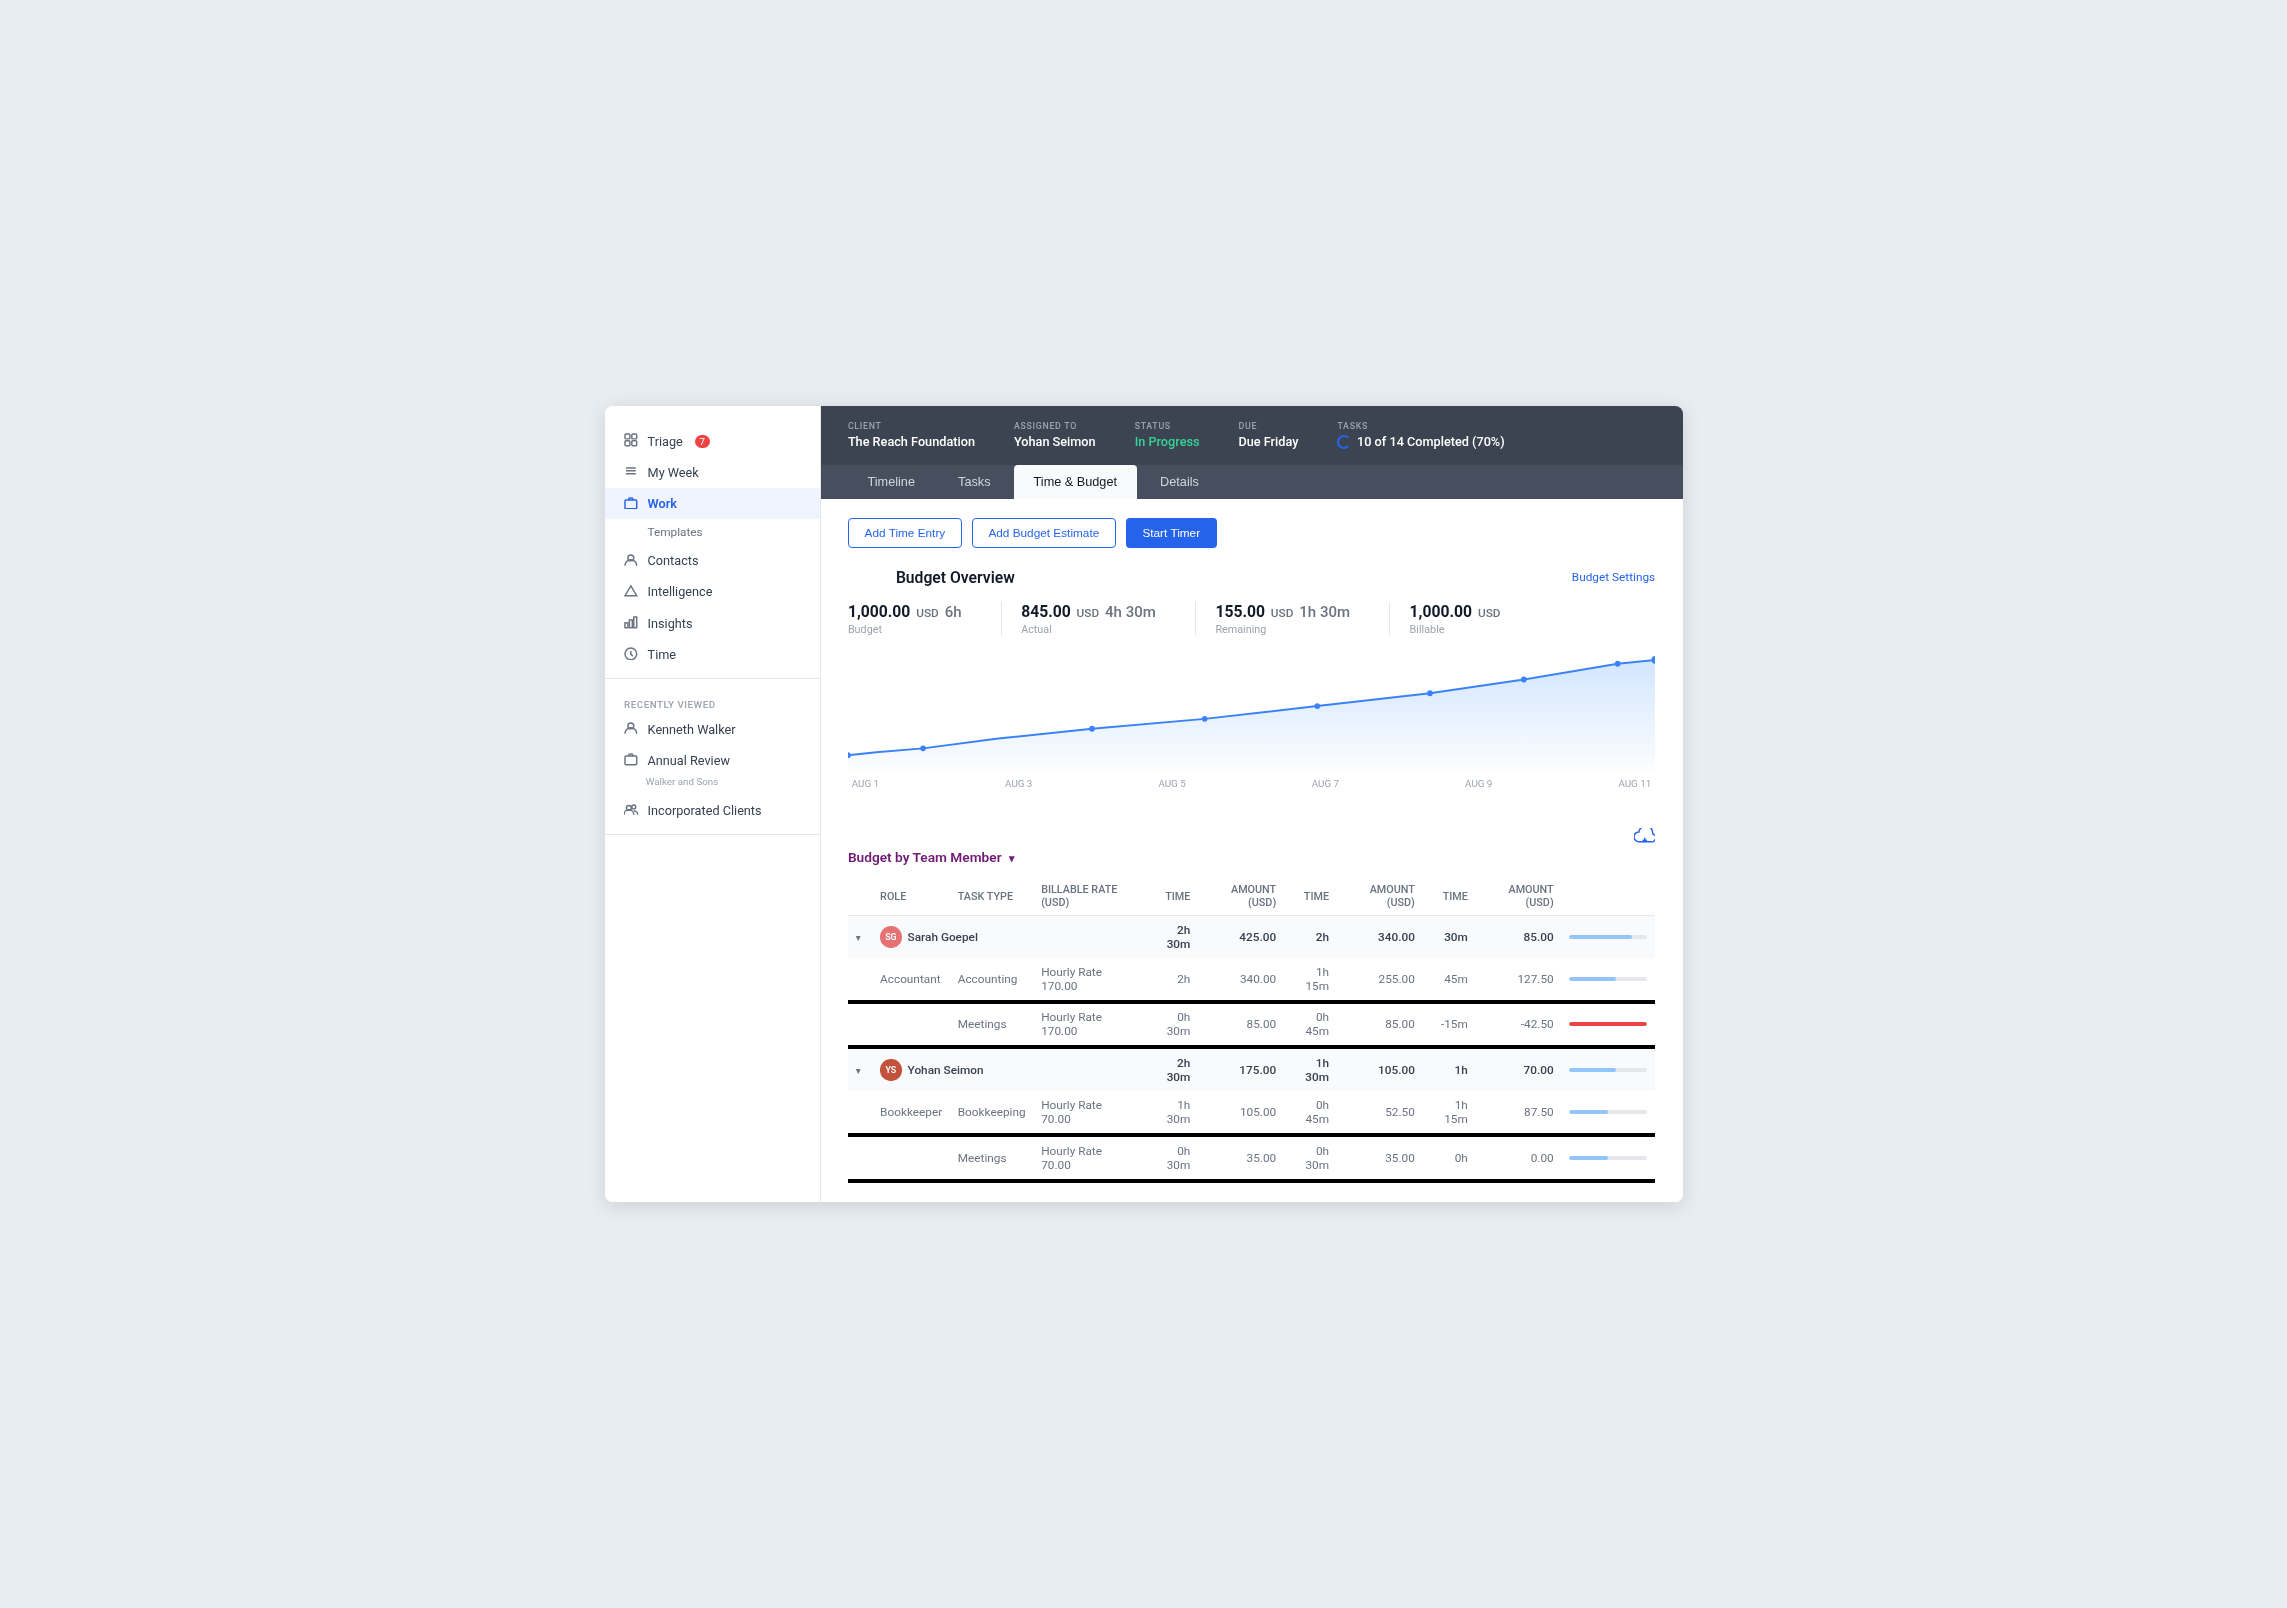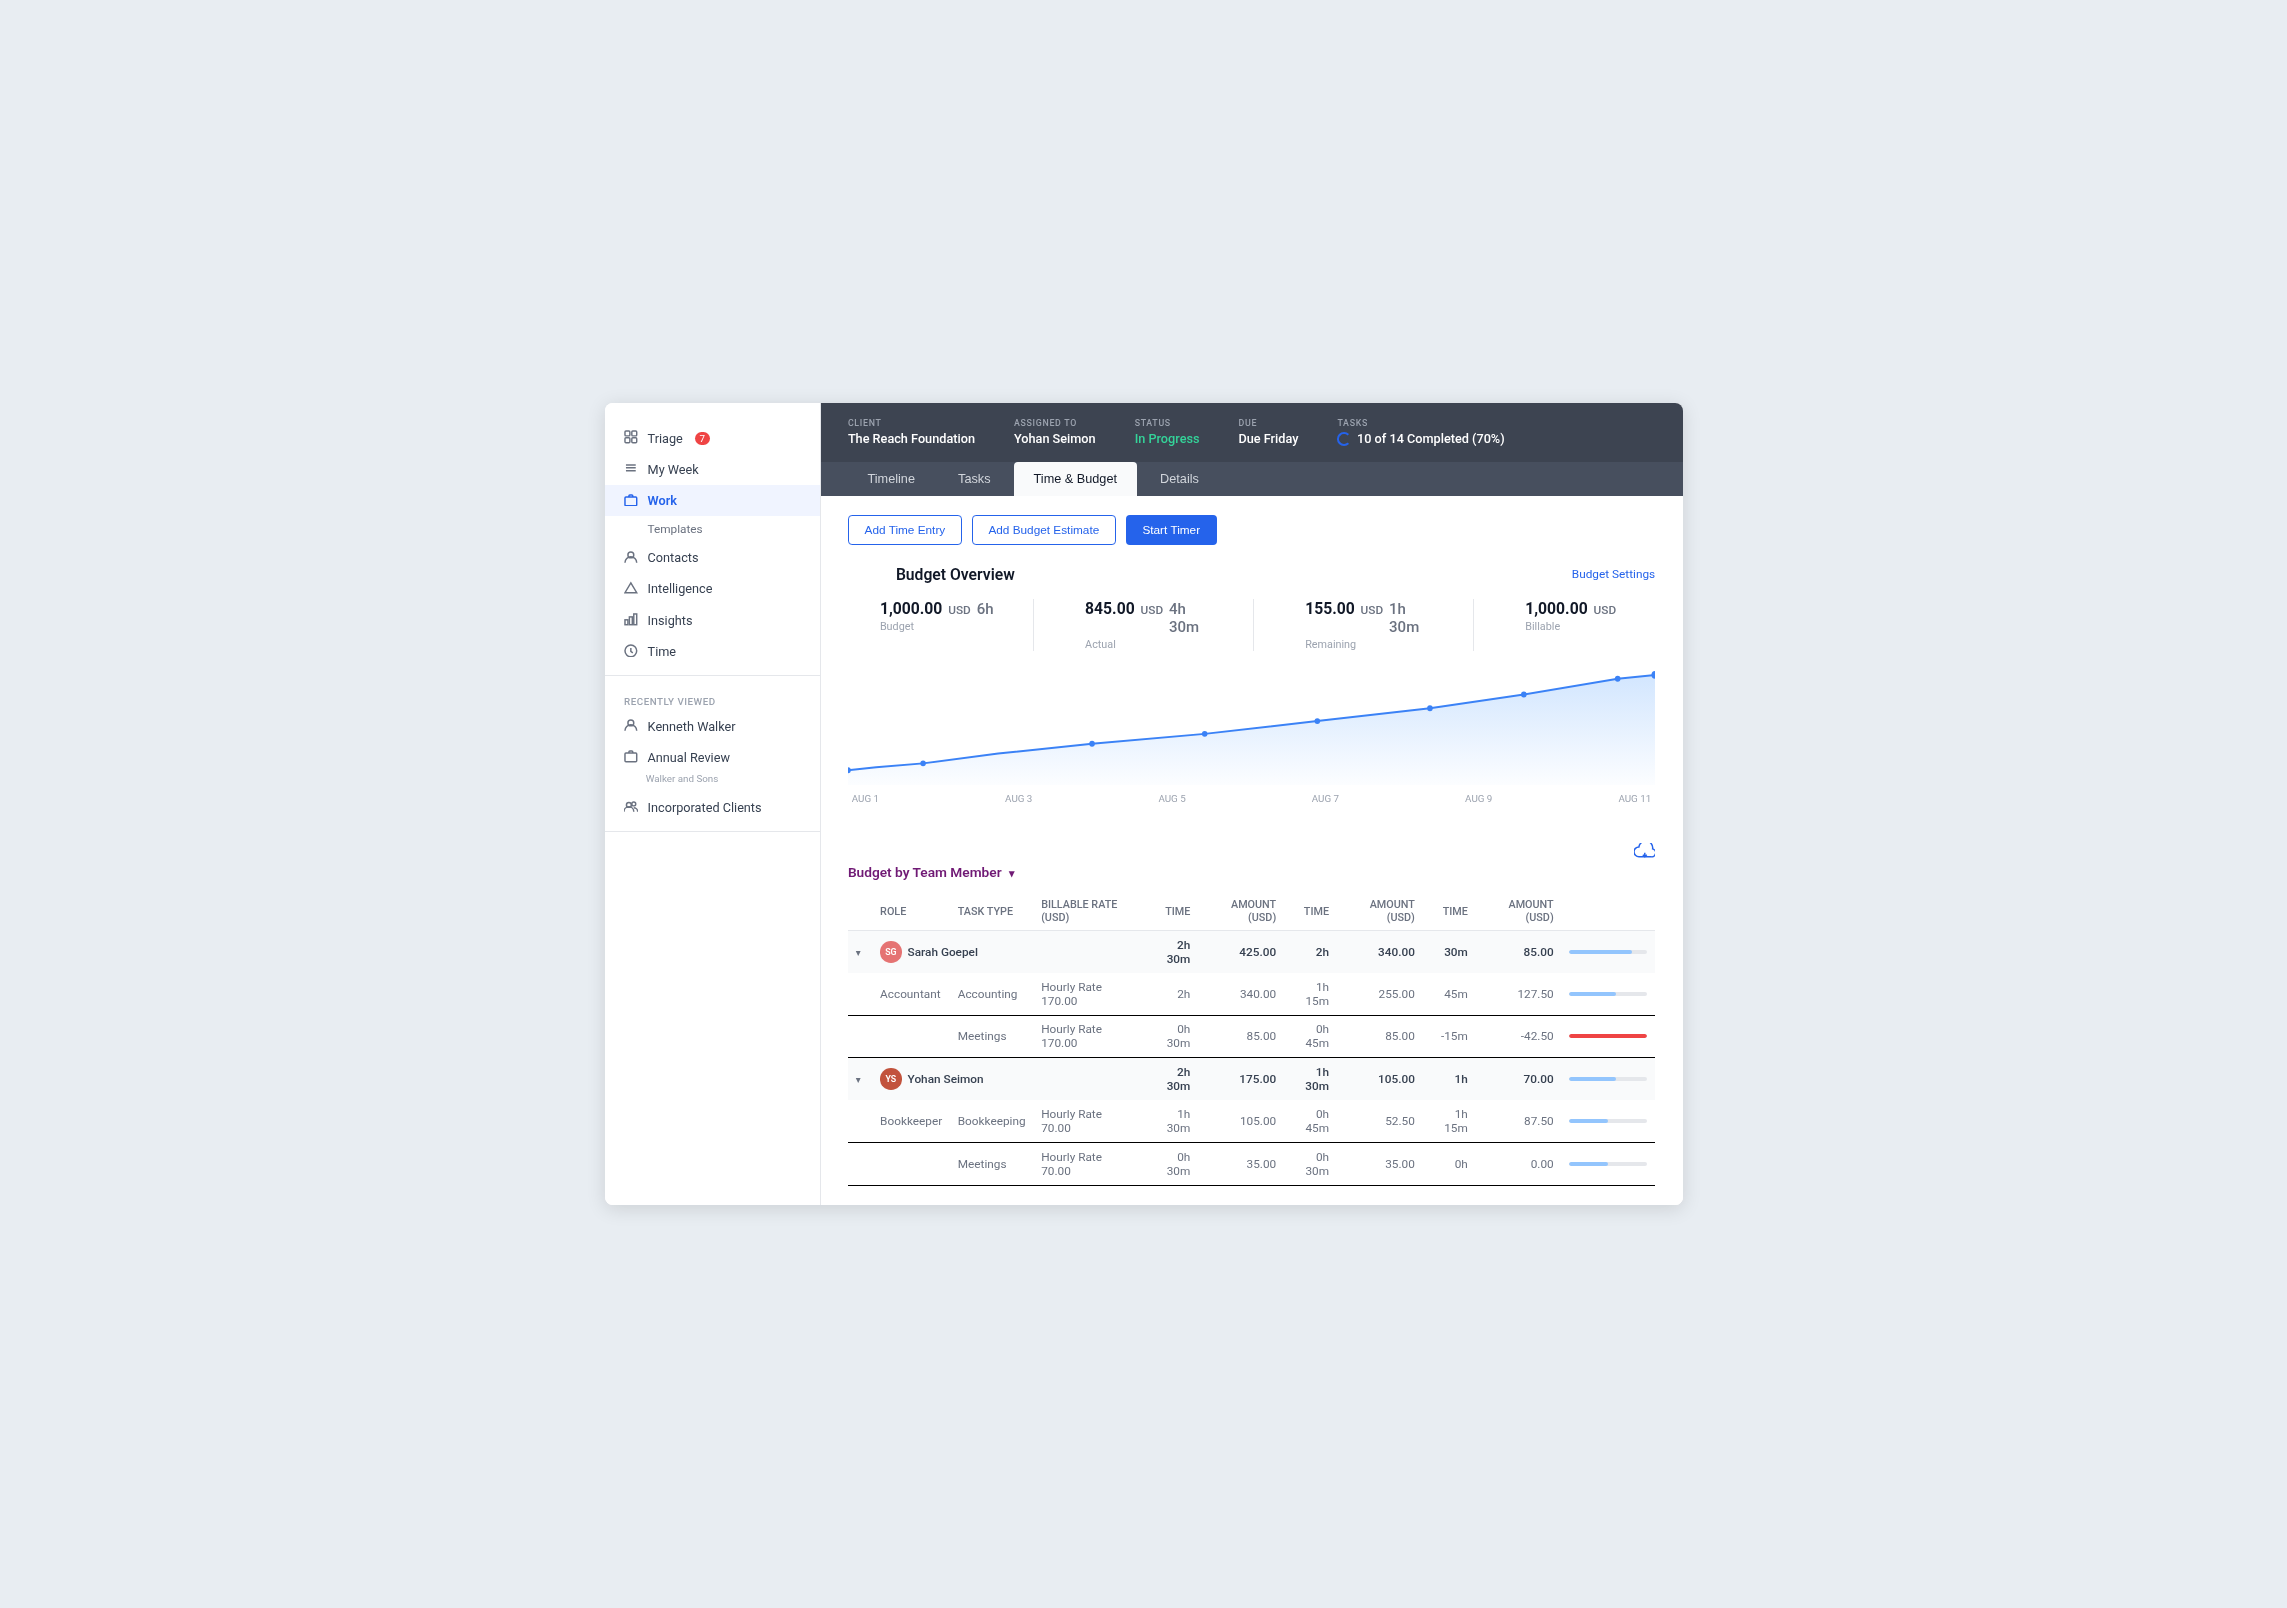--- a/index.html
+++ b/index.html
@@ -194,21 +194,20 @@
     .budget-stats {
       display: flex;
       gap: 0;
       margin-bottom: 15.7px;
     }
     .budget-stat {
       display: flex;
       flex-direction: column;
       gap: 2px;
       padding-right: 39px;
-      margin-left: 32px;
     }
     .budget-stat .stat-main {
       display: flex;
       align-items: baseline;
       gap: 5.9px;
     }
     .budget-stat .amount {
       font-size: 15.7px;
       font-weight: 700;
       color: #111827;
@@ -300,21 +299,21 @@
       vertical-align: middle;
     }
     .budget-table td.right { text-align: right; }
     .budget-table .member-row td {
       font-weight: 500;
       background: #f9fafb;
     }
     .budget-table .detail-row td {
       font-size: 11.8px;
       color: #6b7280;
-      border-bottom: 1px solid #000000;
+      border-bottom: 4px solid #000000;
     }
     .member-avatar {
       width: 21.6px;
       height: 21.6px;
       border-radius: 50%;
       display: inline-flex;
       align-items: center;
       justify-content: center;
       font-size: 8.8px;
       font-weight: 600;

